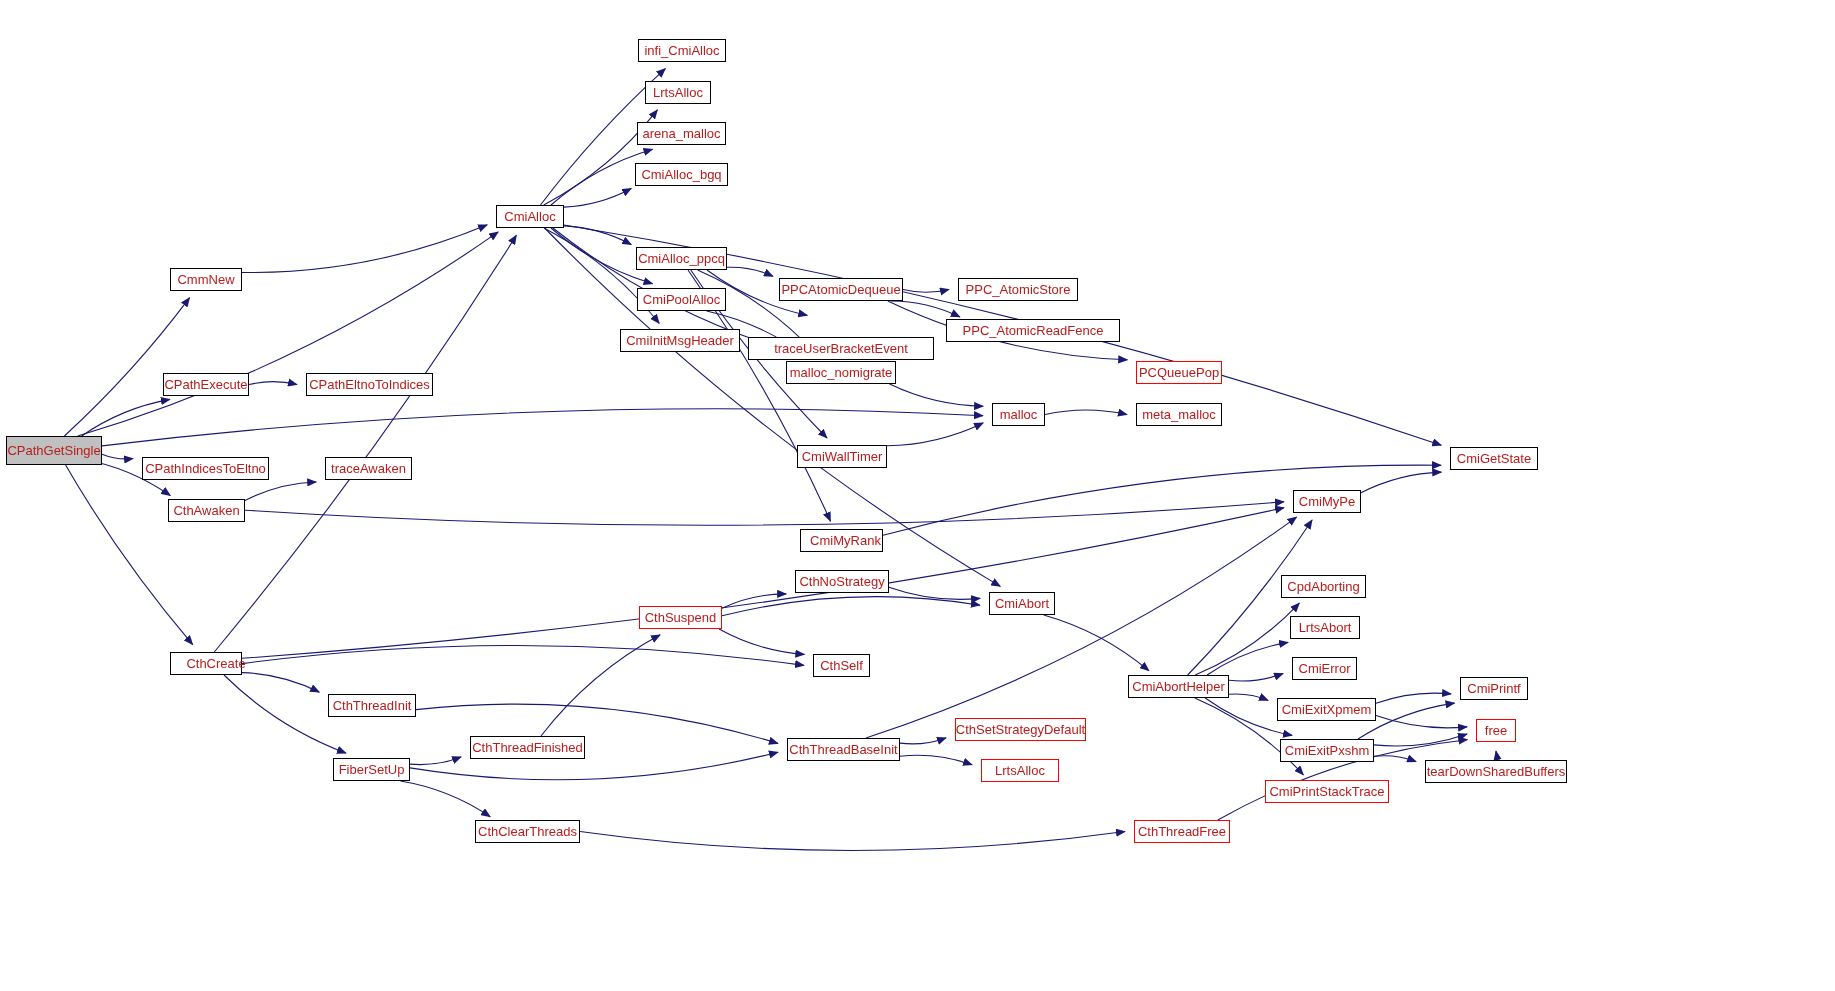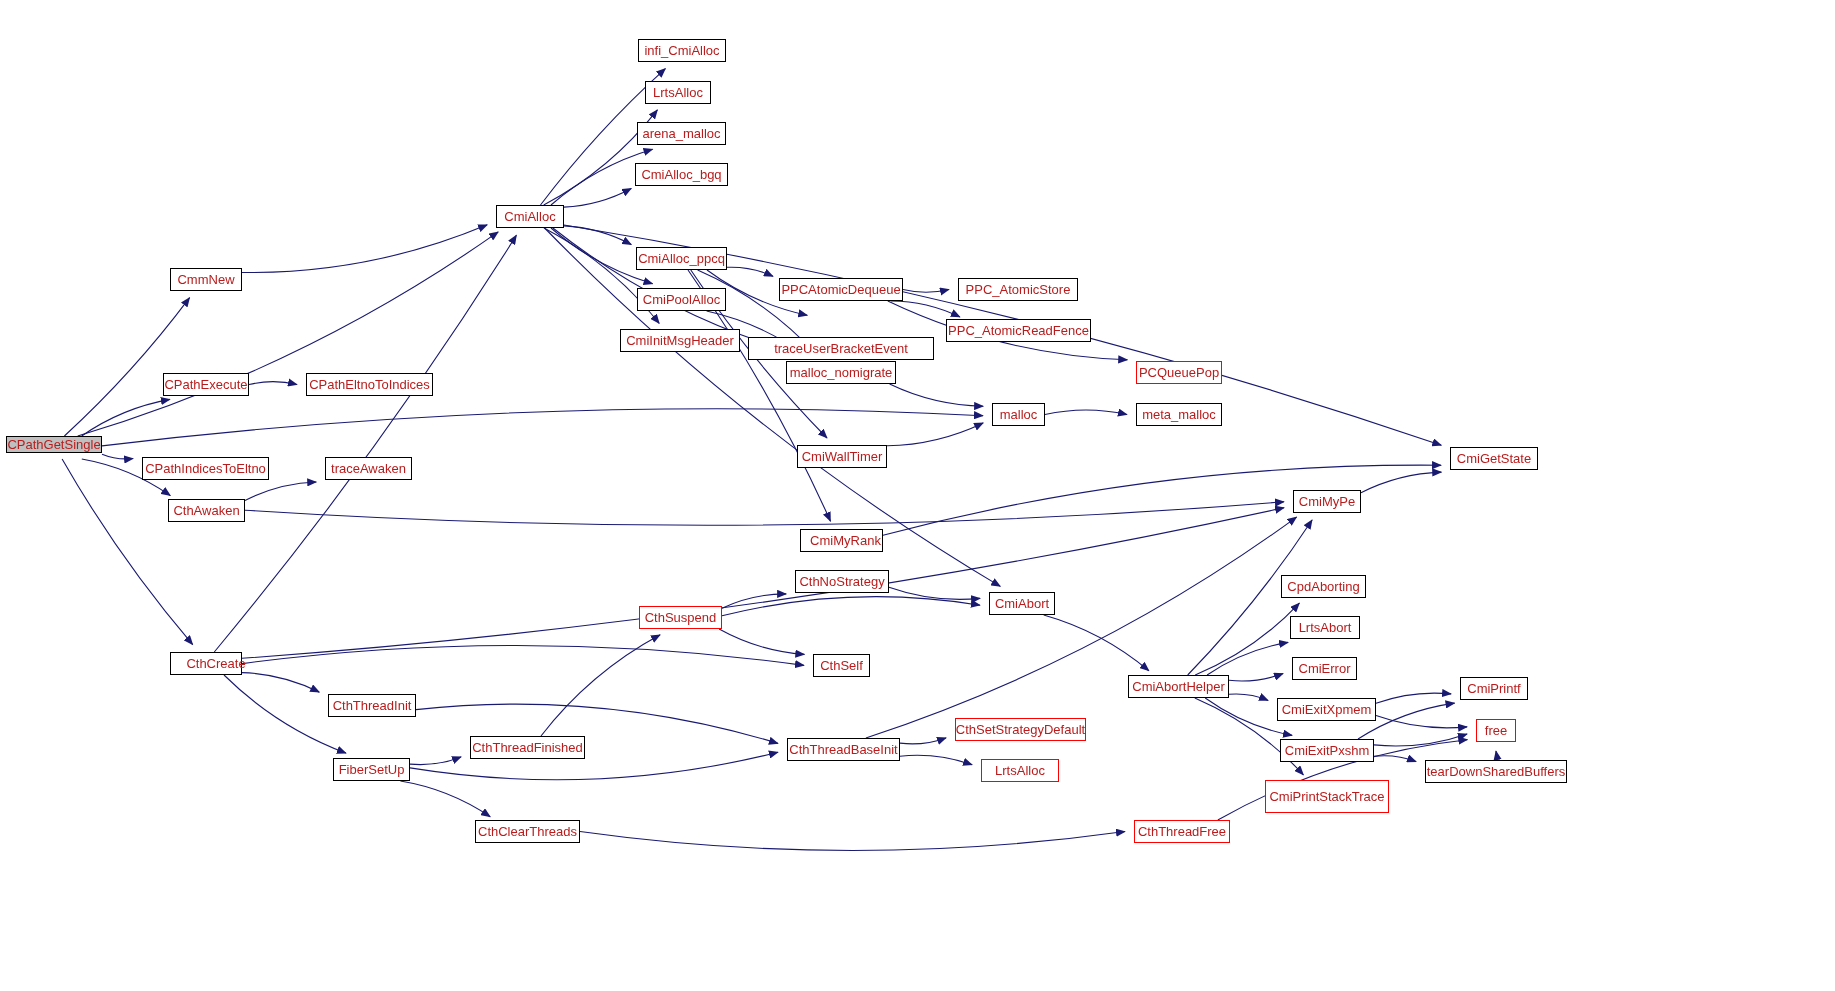--- a/index.html
+++ b/index.html
@@ -126,21 +126,21 @@
         <path d="M 1361.0 492.7 Q 1398.9 473.5 1441.3 472.1" marker-end="url(#ah)"></path>
         <path d="M 900.0 743.1 Q 923.6 746.0 946.1 737.9" marker-end="url(#ah)"></path>
         <path d="M 900.0 756.2 Q 937.0 752.4 972.1 764.8" marker-end="url(#ah)"></path>
         <path d="M 865.9 738.0 Q 1098.6 661.4 1296.6 517.1" marker-end="url(#ah)"></path>
         <path d="M 1217.8 820.0 Q 1334.3 754.0 1467.4 739.7" marker-end="url(#ah)"></path>
         <path d="M 887.0 445.8 Q 937.6 444.8 983.2 422.9" marker-end="url(#ah)"></path>
         <path d="M 883.0 535.3 Q 1157.3 462.5 1441.1 465.2" marker-end="url(#ah)"></path>
       </g>
   </svg>
   <div id="nodes">
-      <div class="node root" style="left: 6px; top: 436px; width: 96px; height: 17px;">
+      <div class="node root" style="left: 6px; top: 436px; width: 96px; height: 29px;">
         <span class="node-label">CPathGetSingle</span>
       </div>
       <div class="node" style="left: 170px; top: 268px; width: 72px; height: 23px;">
         <span class="node-label">CmmNew</span>
       </div>
       <div class="node" style="left: 163px; top: 373px; width: 86px; height: 23px;">
         <span class="node-label">CPathExecute</span>
       </div>
       <div class="node" style="left: 306px; top: 373px; width: 127px; height: 23px;">
         <span class="node-label">CPathEltnoToIndices</span>
@@ -195,21 +195,21 @@
       </div>
       <div class="node" style="left: 779px; top: 278px; width: 124px; height: 23px;">
         <span class="node-label">PPCAtomicDequeue</span>
       </div>
       <div class="node" style="left: 958px; top: 278px; width: 120px; height: 23px;">
         <span class="node-label">PPC_AtomicStore</span>
       </div>
       <div class="node" style="left: 748px; top: 337px; width: 186px; height: 23px;">
         <span class="node-label">traceUserBracketEvent</span>
       </div>
-      <div class="node" style="left: 946px; top: 319px; width: 145px; height: 23px;">
+      <div class="node" style="left: 946px; top: 319px; width: 174px; height: 23px;">
         <span class="node-label">PPC_AtomicReadFence</span>
       </div>
       <div class="node" style="left: 786px; top: 361px; width: 110px; height: 23px;">
         <span class="node-label">malloc_nomigrate</span>
       </div>
       <div class="node red" style="left: 1136px; top: 361px; width: 86px; height: 23px;">
         <span class="node-label">PCQueuePop</span>
       </div>
       <div class="node" style="left: 992px; top: 403px; width: 53px; height: 23px;">
         <span class="node-label">malloc</span>
@@ -270,20 +270,20 @@
       </div>
       <div class="node" style="left: 1280px; top: 739px; width: 94px; height: 23px;">
         <span class="node-label">CmiExitPxshm</span>
       </div>
       <div class="node red" style="left: 981px; top: 759px; width: 78px; height: 23px;">
         <span class="node-label">LrtsAlloc</span>
       </div>
       <div class="node" style="left: 1425px; top: 760px; width: 142px; height: 23px;">
         <span class="node-label">tearDownSharedBuffers</span>
       </div>
-      <div class="node red" style="left: 1265px; top: 780px; width: 124px; height: 33px;">
+      <div class="node red" style="left: 1265px; top: 780px; width: 124px; height: 23px;">
         <span class="node-label">CmiPrintStackTrace</span>
       </div>
       <div class="node red" style="left: 1134px; top: 820px; width: 96px; height: 23px;">
         <span class="node-label">CthThreadFree</span>
       </div>
     </div>
 </div>
 
 </body></html>

